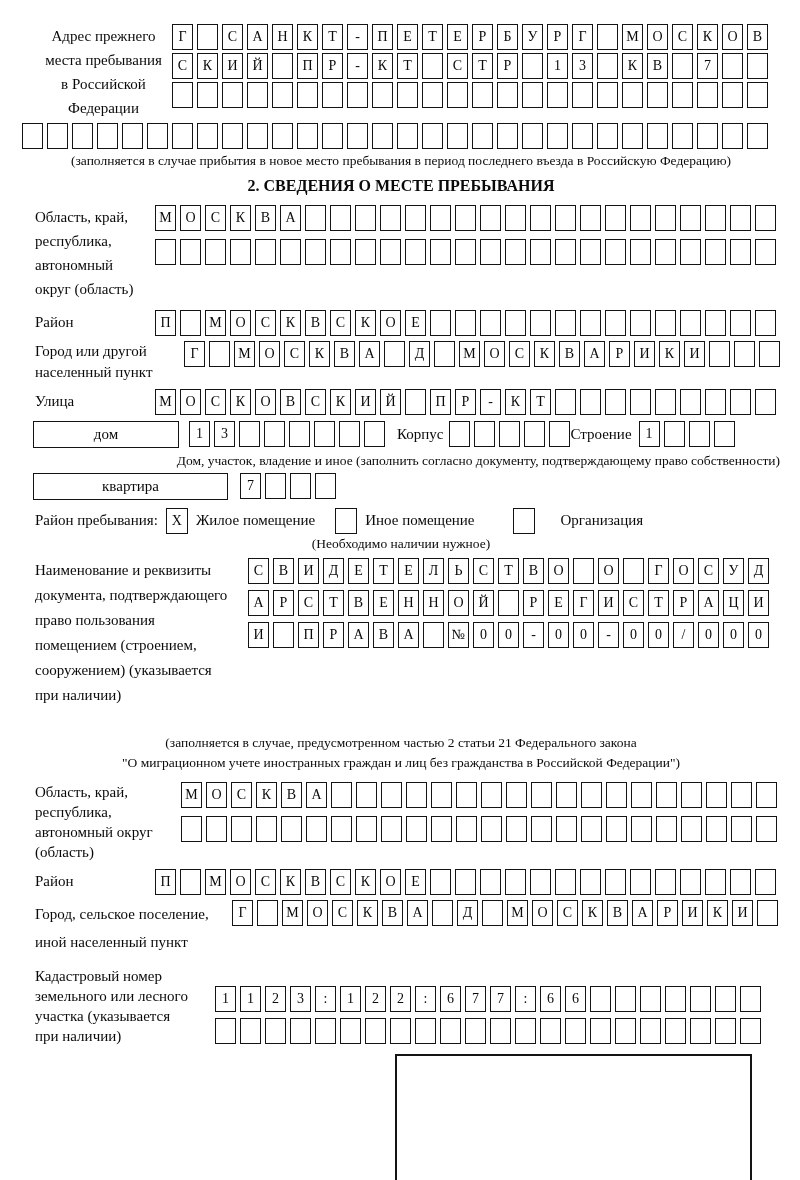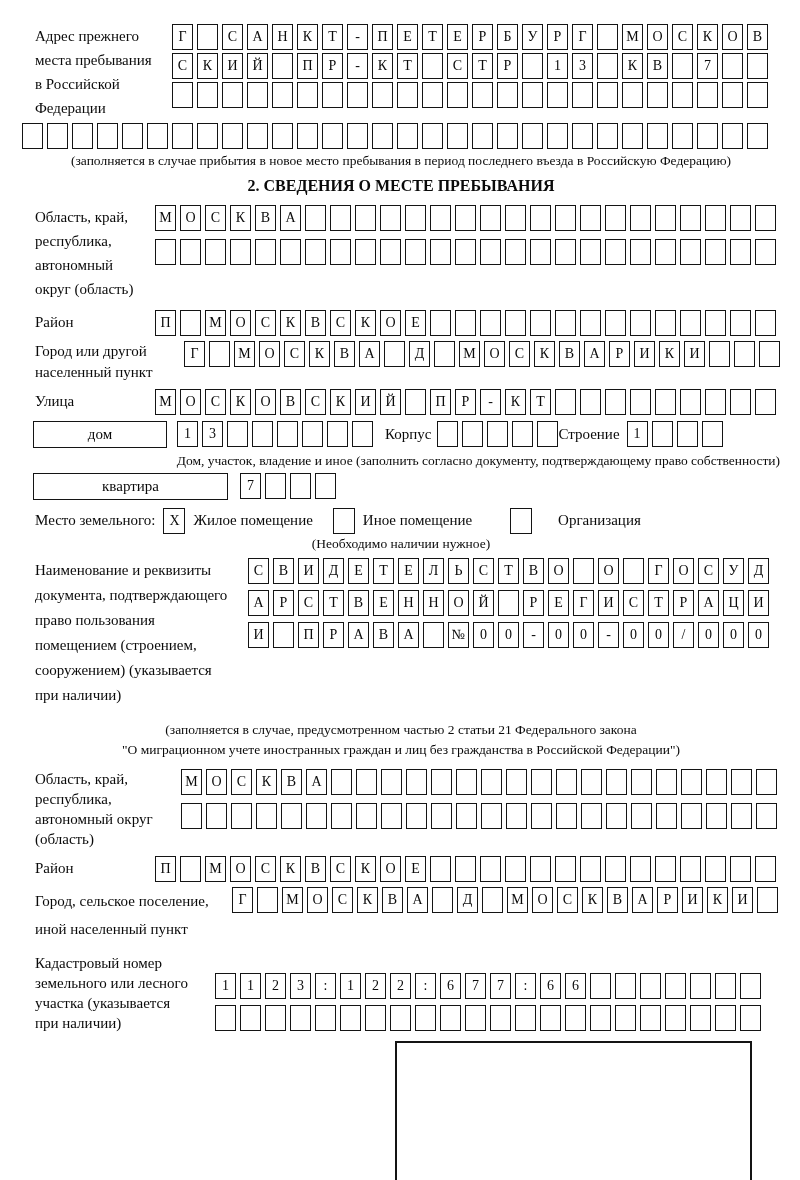--- a/index.html
+++ b/index.html
@@ -20,21 +20,21 @@
 
   .cells { display: flex; gap: 4px; flex-wrap: nowrap; }
   .cell {
     width: 21px; height: 26px; flex: 0 0 21px;
     border: 1.6px solid #141414;
     display: flex; align-items: center; justify-content: center;
     font-size: 14px; line-height: 1;
   }
 
   .lbl { font-size: 15px; line-height: 24px; white-space: pre-line; flex: 0 0 auto; }
-  .w150 { width: 150px; padding-left: 13px; }
+  .w150 { width: 150px; padding-left: 13px; text-align: center; }
   .w133 { width: 133px; padding-left: 13px; }
   .w162 { width: 162px; padding-left: 13px; line-height: 21px; }
   .w159 { width: 159px; padding-left: 13px; line-height: 20px; }
   .w210 { width: 210px; padding-left: 13px; line-height: 28px; }
   .w193 { width: 193px; padding-left: 13px; line-height: 20px; }
   .w226 { width: 226px; padding-left: 13px; line-height: 25px; }
 
   .note { font-size: 13.5px; text-align: center; margin-top: 4px; }
   .note-left { font-size: 13.5px; text-align: right; padding-left: 13px; margin-top: 5px; }
   .title { font-weight: bold; font-size: 16px; text-align: center; }
@@ -336,21 +336,21 @@
         <span class="cell"></span>
         <span class="cell"></span>
         <span class="cell"></span>
         <span class="cell"></span>
         <span class="cell"></span>
         <span class="cell"></span>
       </div>
   </div>
 
   <div class="row" style="margin-top:6px; margin-left:11px">
-    <div class="boxfield" style="width:134px">дом</div>
+    <div class="boxfield" style="width:146px">дом</div>
     <div class="cells" style="margin-left:10px">
         <span class="cell">1</span>
         <span class="cell">3</span>
         <span class="cell"></span>
         <span class="cell"></span>
         <span class="cell"></span>
         <span class="cell"></span>
         <span class="cell"></span>
         <span class="cell"></span>
       </div>
@@ -376,21 +376,21 @@
     <div class="boxfield" style="width:195px">квартира</div>
     <div class="cells" style="margin-left:12px">
         <span class="cell">7</span>
         <span class="cell"></span>
         <span class="cell"></span>
         <span class="cell"></span>
       </div>
   </div>
 
   <div class="row" style="margin-top:7px; padding-left:13px; align-items:center">
-    <span class="inline-lbl">Место земельного:</span>
+    <span class="inline-lbl">Район пребывания:</span>
     <span class="checkbox" style="margin-left:8px">X</span>
     <span class="inline-lbl" style="margin-left:8px">Жилое помещение</span>
     <span class="checkbox" style="margin-left:20px"></span>
     <span class="inline-lbl" style="margin-left:8px">Иное помещение</span>
     <span class="checkbox" style="margin-left:38px"></span>
     <span class="inline-lbl" style="margin-left:26px">Организация</span>
   </div>
   <div class="note" style="margin-top:2px">(Необходимо наличии нужное)</div>
 
   <div class="row" style="margin-top:6px">
@@ -466,21 +466,21 @@
           <span class="cell">0</span>
           <span class="cell">0</span>
           <span class="cell">/</span>
           <span class="cell">0</span>
           <span class="cell">0</span>
           <span class="cell">0</span>
         </div>
     </div>
   </div>
 
-  <div class="note" style="margin-top:12px; line-height:20px; white-space:pre-line">(заполняется в случае, предусмотренном частью 2 статьи 21 Федерального закона
+  <div class="note" style="margin-top:25px; line-height:20px; white-space:pre-line">(заполняется в случае, предусмотренном частью 2 статьи 21 Федерального закона
 "О миграционном учете иностранных граждан и лиц без гражданства в Российской Федерации")</div>
 
   <div class="row" style="margin-top:9px">
     <div class="lbl w159">Область, край,
 республика,
 автономный округ
 (область)</div>
     <div class="vstack g8">
       <div class="cells">
           <span class="cell">М</span>

